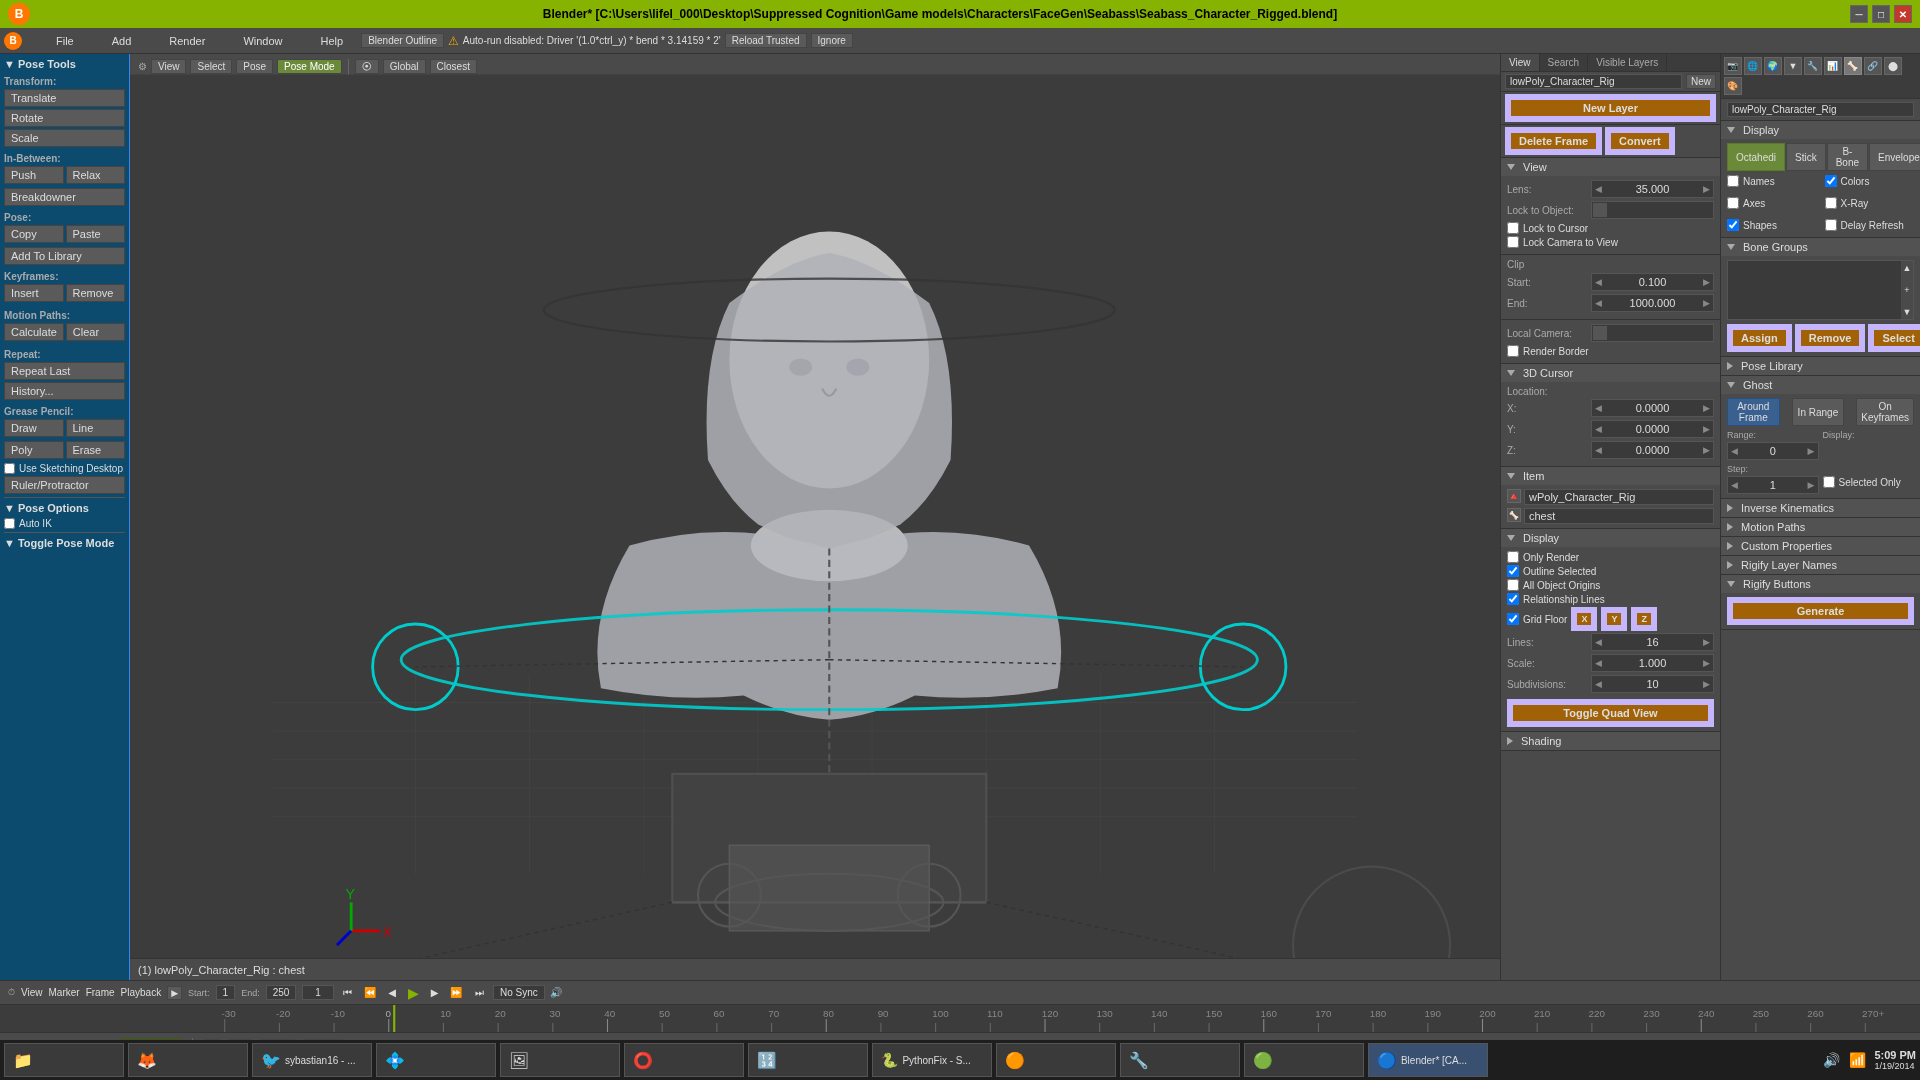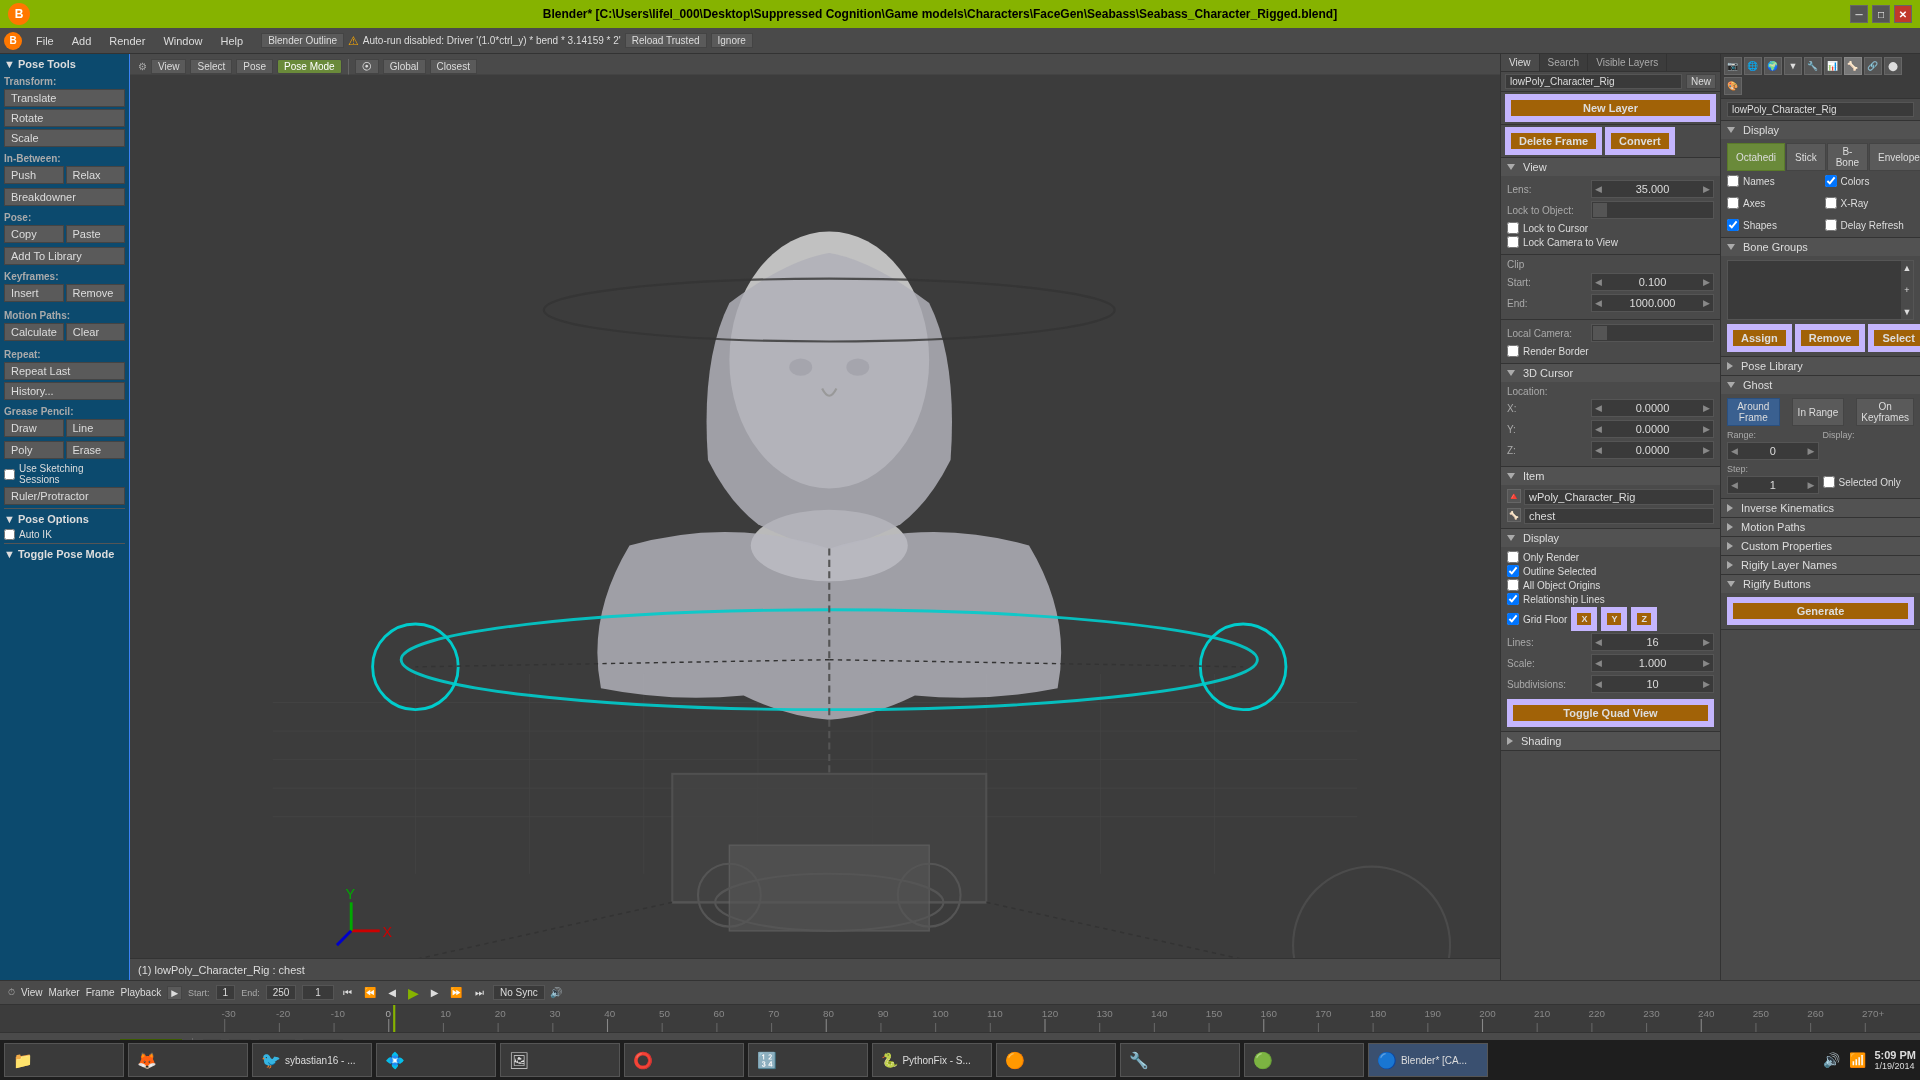--- a/index.html
+++ b/index.html
@@ -35,20 +35,21 @@
       align-items: center;
       padding: 0 4px;
       border-bottom: 1px solid #333;
       gap: 2px;
     }
     .menu-item {
       padding: 2px 8px;
       cursor: pointer;
       color: #ddd;
       font-size: 11px;
+      margin-left: 20px;
     }
 
     
     #main-layout {
       display: flex;
       height: calc(1080px - 28px - 26px - 52px - 48px);
     }
 
     
     #left-panel {
@@ -432,21 +433,21 @@
     <div class="tool-btn-row">
       <button class="tool-btn">Draw</button>
       <button class="tool-btn">Line</button>
     </div>
     <div class="tool-btn-row">
       <button class="tool-btn">Poly</button>
       <button class="tool-btn">Erase</button>
     </div>
     <div class="checkbox-row">
       <input type="checkbox" style="">
-      <span>Use Sketching Sessions</span>
+      <span>Use Sketching Desktop</span>
     </div>
     <button class="tool-btn">Ruler/Protractor</button>
 
     <div class="hsep"></div>
     <div style="font-weight:bold;color:#ddd;margin:4px 0;font-size:11px;cursor:pointer;">▼ <span>Pose Options</span></div>
     <div class="checkbox-row">
       <input type="checkbox" style="">
       <span>Auto IK</span>
     </div>
 

